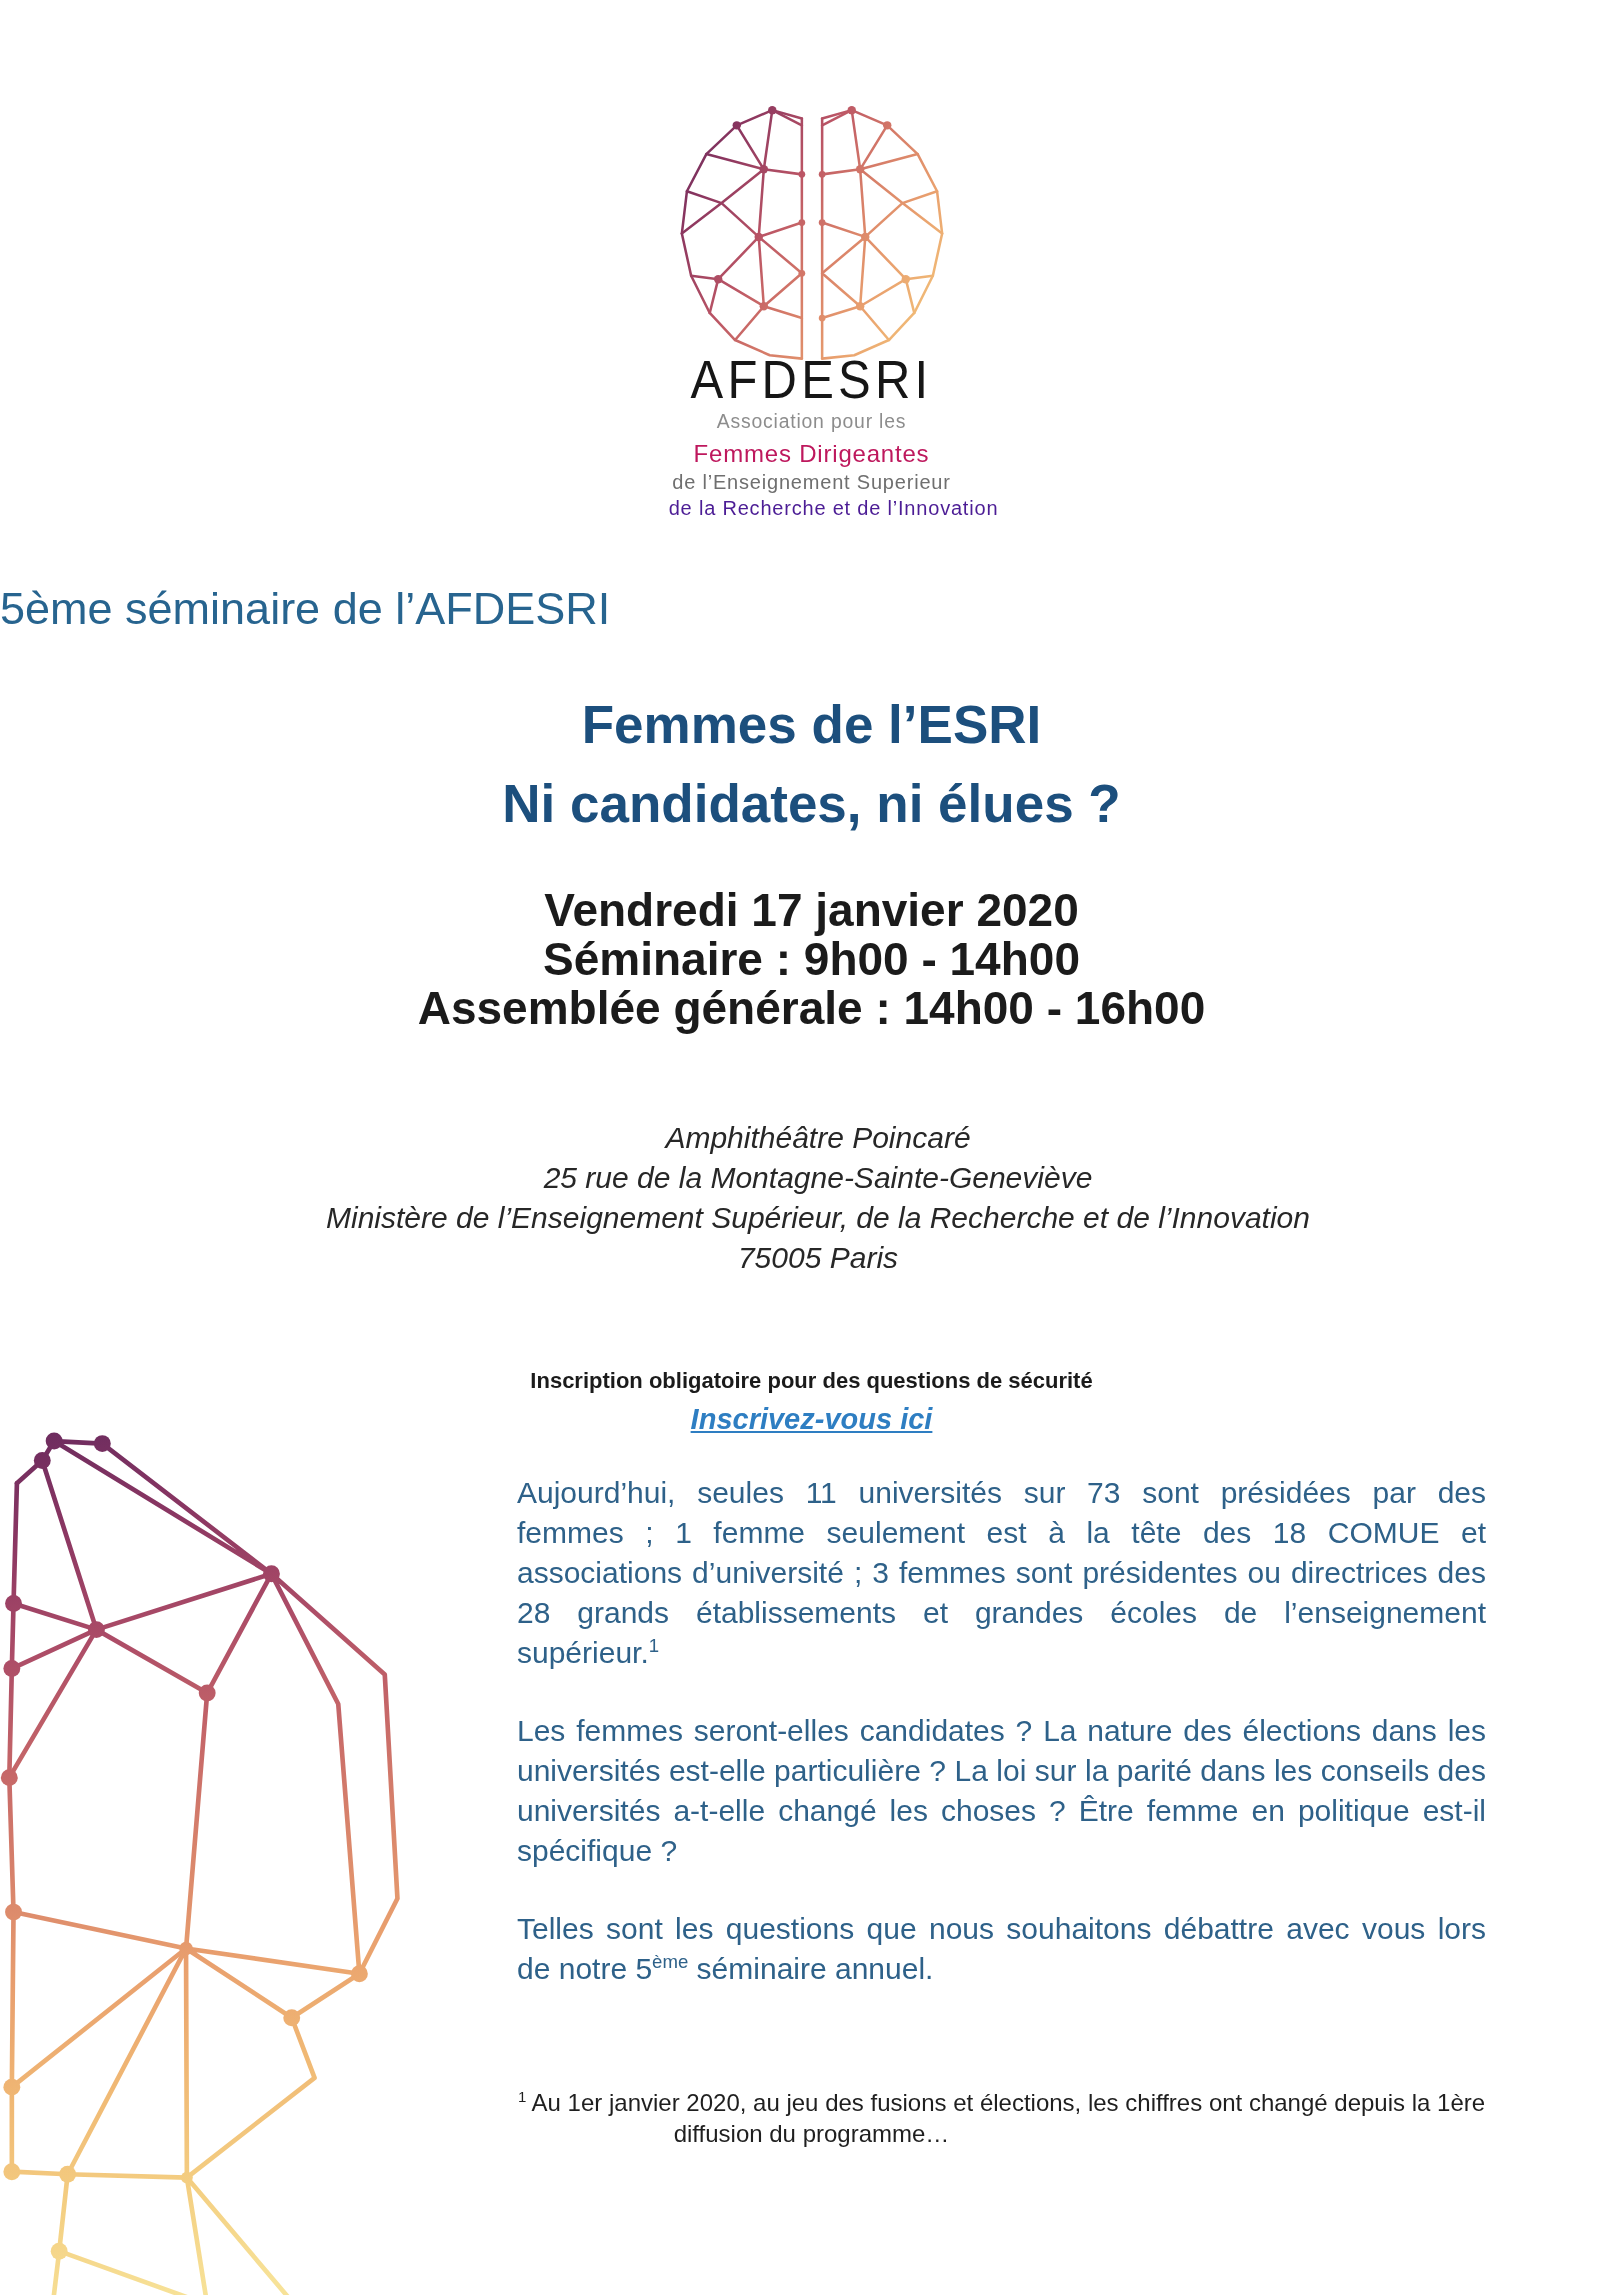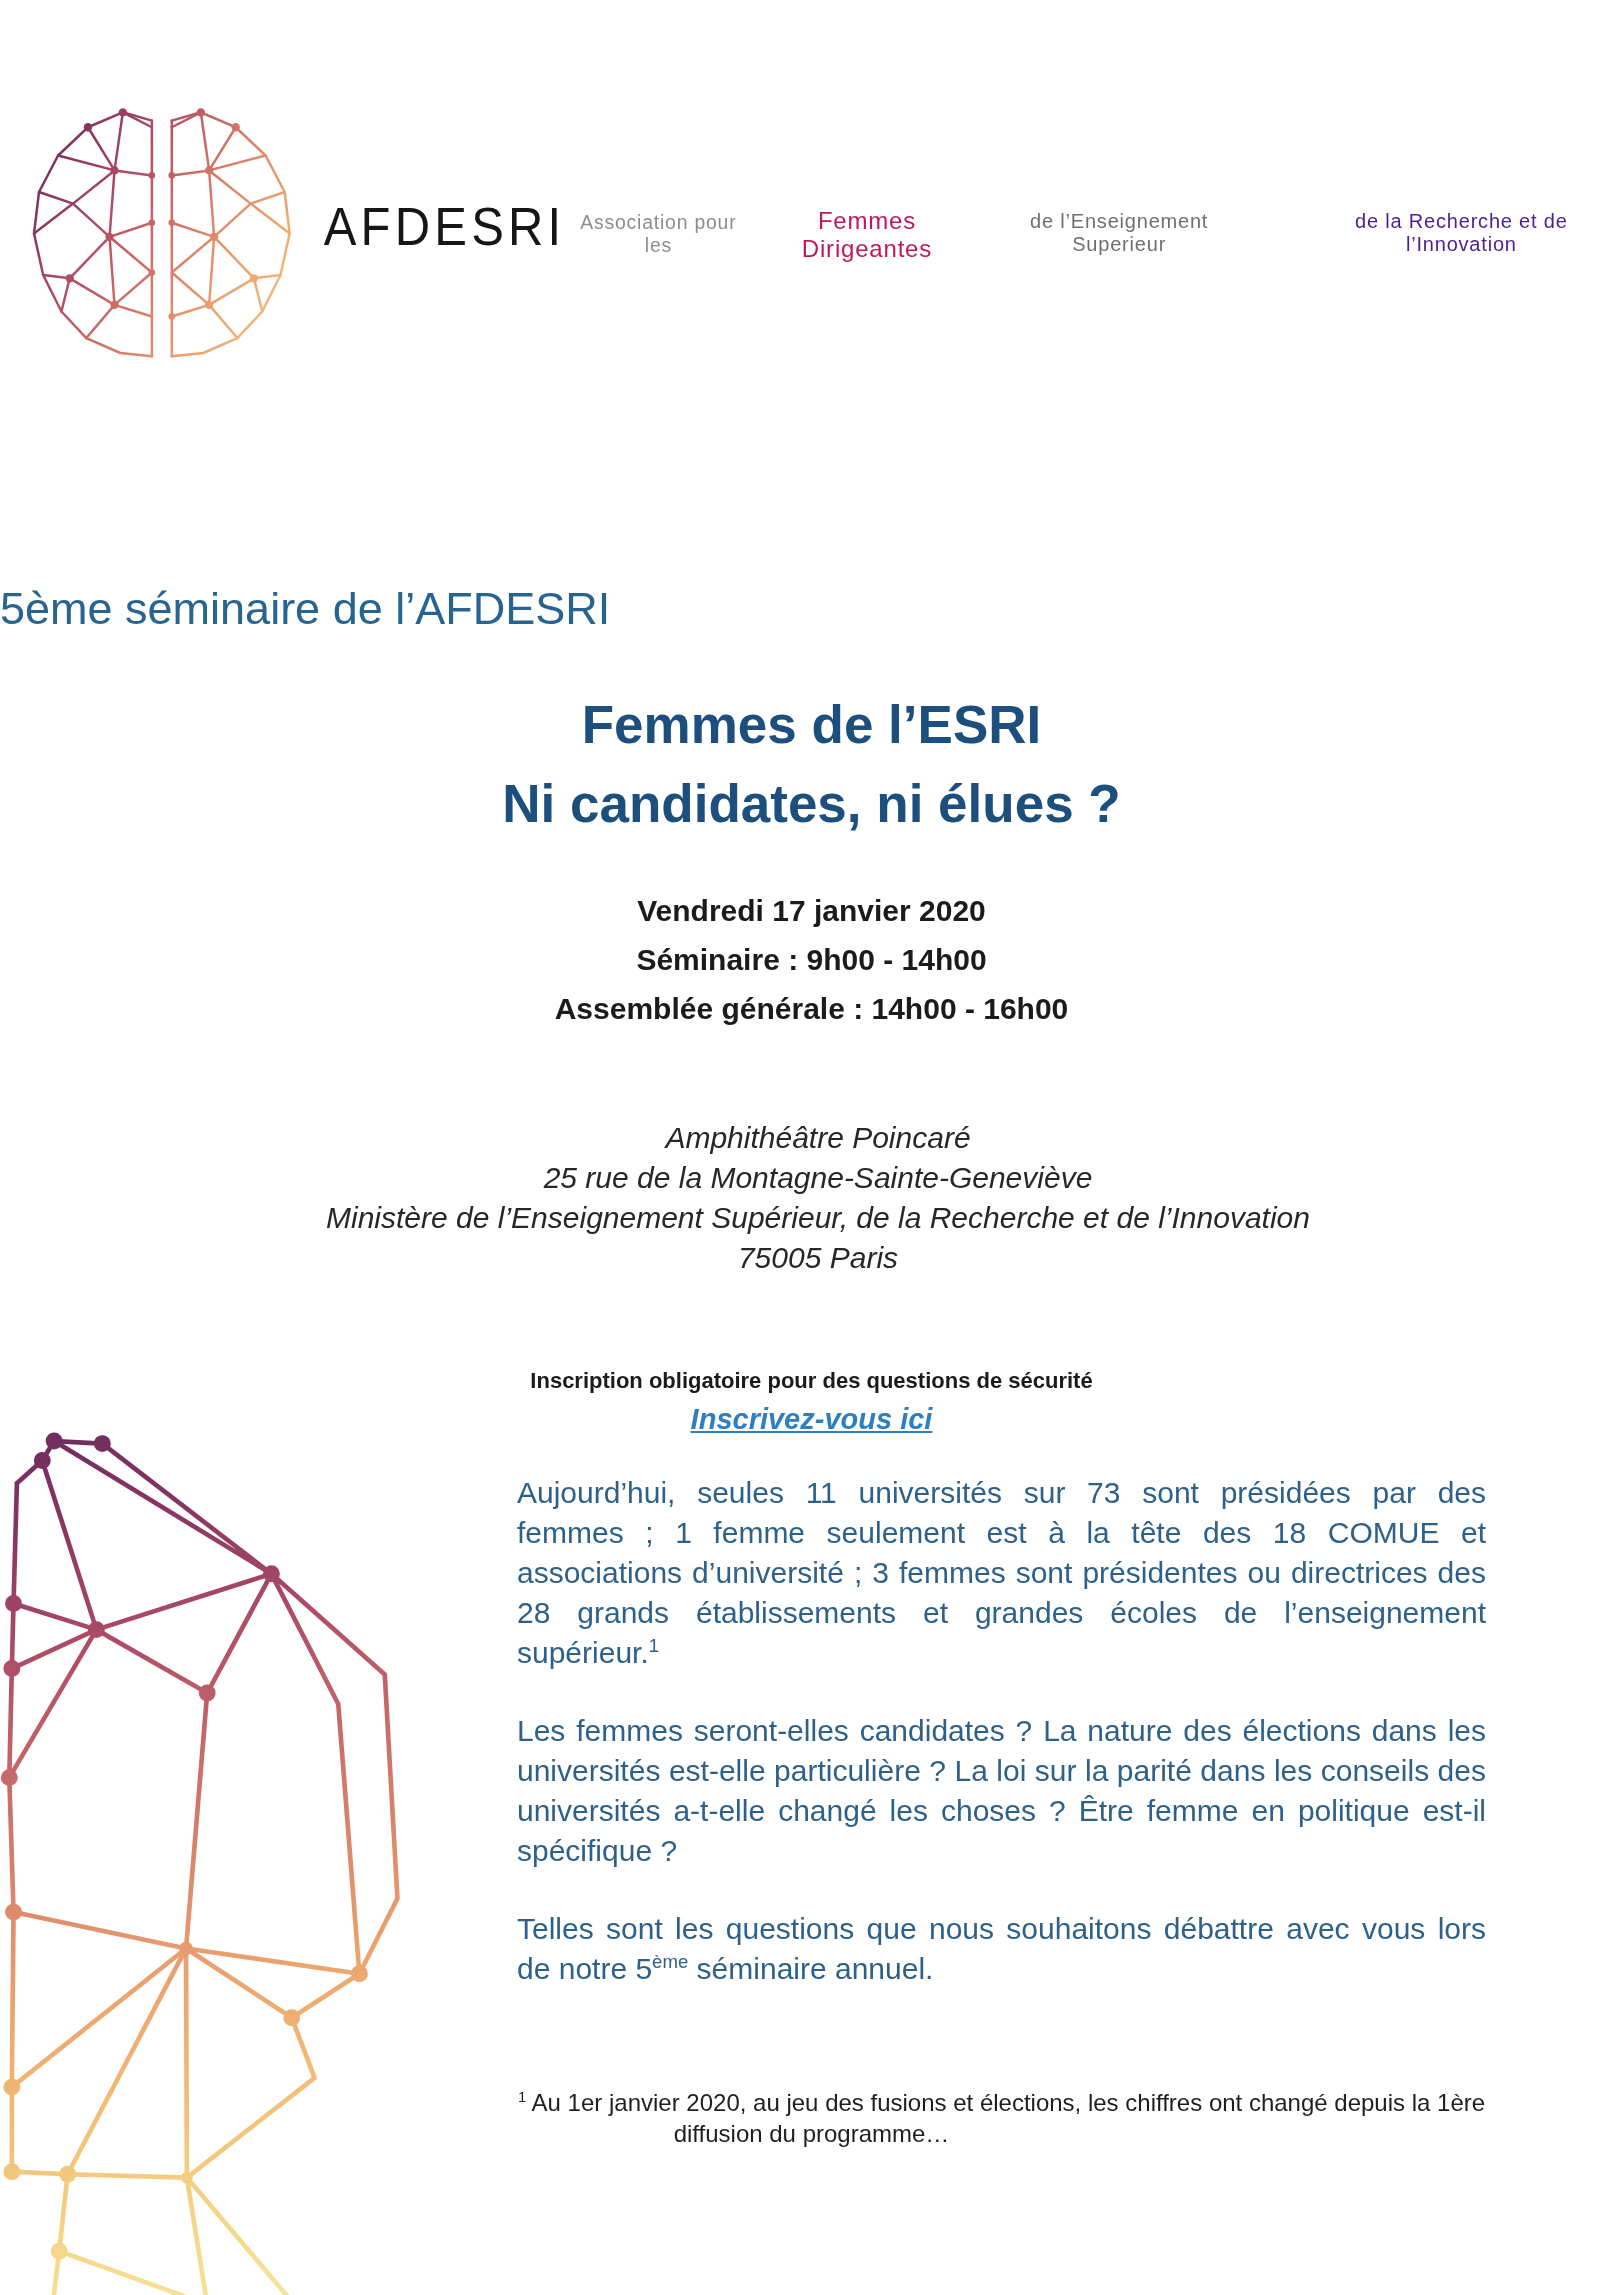--- a/index.html
+++ b/index.html
@@ -9,39 +9,39 @@
     --link-blue:#2E7EC2;
     --text-black:#1B1B1B;
     --page-bg:#FFFFFF;
   }
   *{margin:0;padding:0;box-sizing:border-box;}
   html,body{background:#fff;}
   body{width:1623px;height:2295px;font-family:"Liberation Sans",sans-serif;}
   .page{position:relative;width:1623px;height:2295px;background:var(--page-bg);overflow:hidden;}
 
   
-  .logo-block{position:absolute;top:100px;left:0;right:0;display:flex;align-items:center;}
+  .logo-block{position:absolute;top:100px;left:0;right:0;display:flex;flex-direction:column;align-items:center;}
   .brain-logo{width:330px;height:262px;display:block;}
   .wordmark{margin-top:-8.5px;font-size:49px;line-height:51px;font-weight:400;color:#161616;
             letter-spacing:4.2px;transform:scaleY(1.1);}
   .logo-sub{text-align:center;color:#7c7c7c;}
   .logo-sub.l1{margin-top:5px;font-size:19.4px;color:#8d8d8d;letter-spacing:0.8px;}
   .logo-sub.l2{margin-top:7px;font-size:24px;color:#be185d;letter-spacing:0.8px;}
   .logo-sub.l3{margin-top:3.4px;font-size:20px;color:#6f6f6f;letter-spacing:0.8px;}
   .logo-sub.l4{margin-top:3.4px;font-size:20px;color:#4c1d95;letter-spacing:0.8px;margin-left:44px;}
 
   
   .seminar-title{position:absolute;top:583px;left:0;width:100%;text-align:left;
                  font-size:45px;font-weight:400;color:var(--seminar-title-blue);}
   .main-title{position:absolute;top:698px;left:0;width:100%;text-align:center;
               font-weight:700;color:var(--main-title-blue);font-size:53px;line-height:54px;}
   .main-title .line2{margin-top:24.5px;}
 
   .datetime{position:absolute;top:886px;left:0;width:100%;text-align:center;
-            font-size:30px;line-height:49px;font-weight:700;color:var(--text-black);}
+            font-size:46px;line-height:49px;font-weight:700;color:var(--text-black);}
 
   .venue{position:absolute;top:1118px;left:0;width:100%;text-align:center;
          font-style:italic;font-size:30px;line-height:40px;color:#272727;padding-left:13px;}
 
   .registration{position:absolute;top:1368px;left:0;width:100%;text-align:center;}
   .reg-notice{font-size:22px;font-weight:700;color:var(--text-black);}
   .reg-link{display:inline-block;margin-top:8.5px;font-size:29px;font-weight:700;font-style:italic;
             color:var(--link-blue);text-decoration:underline;cursor:pointer;}
 
   

